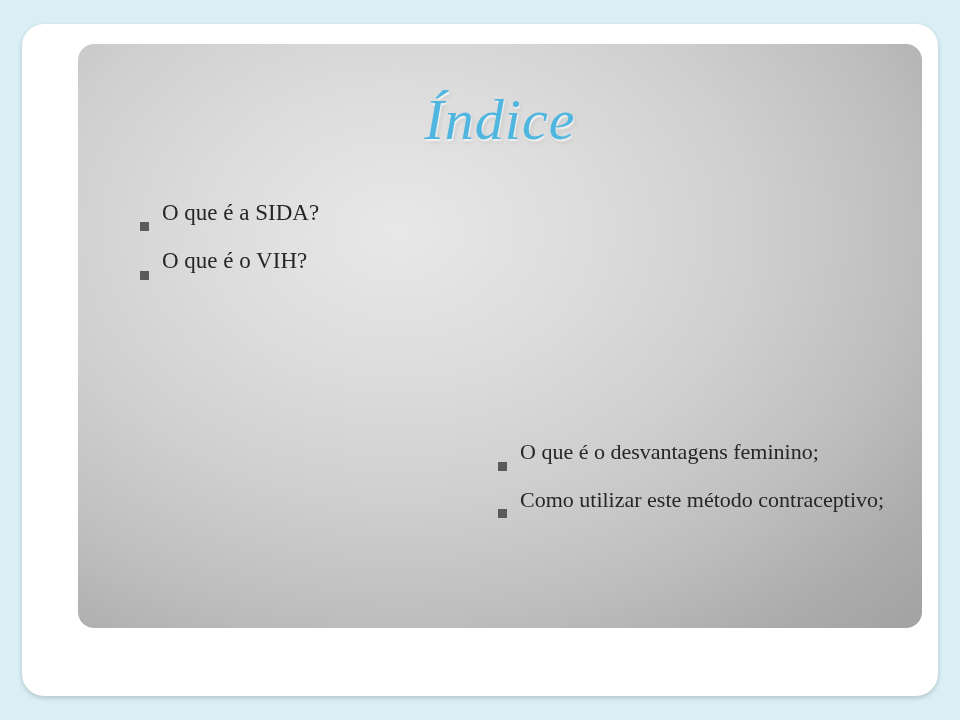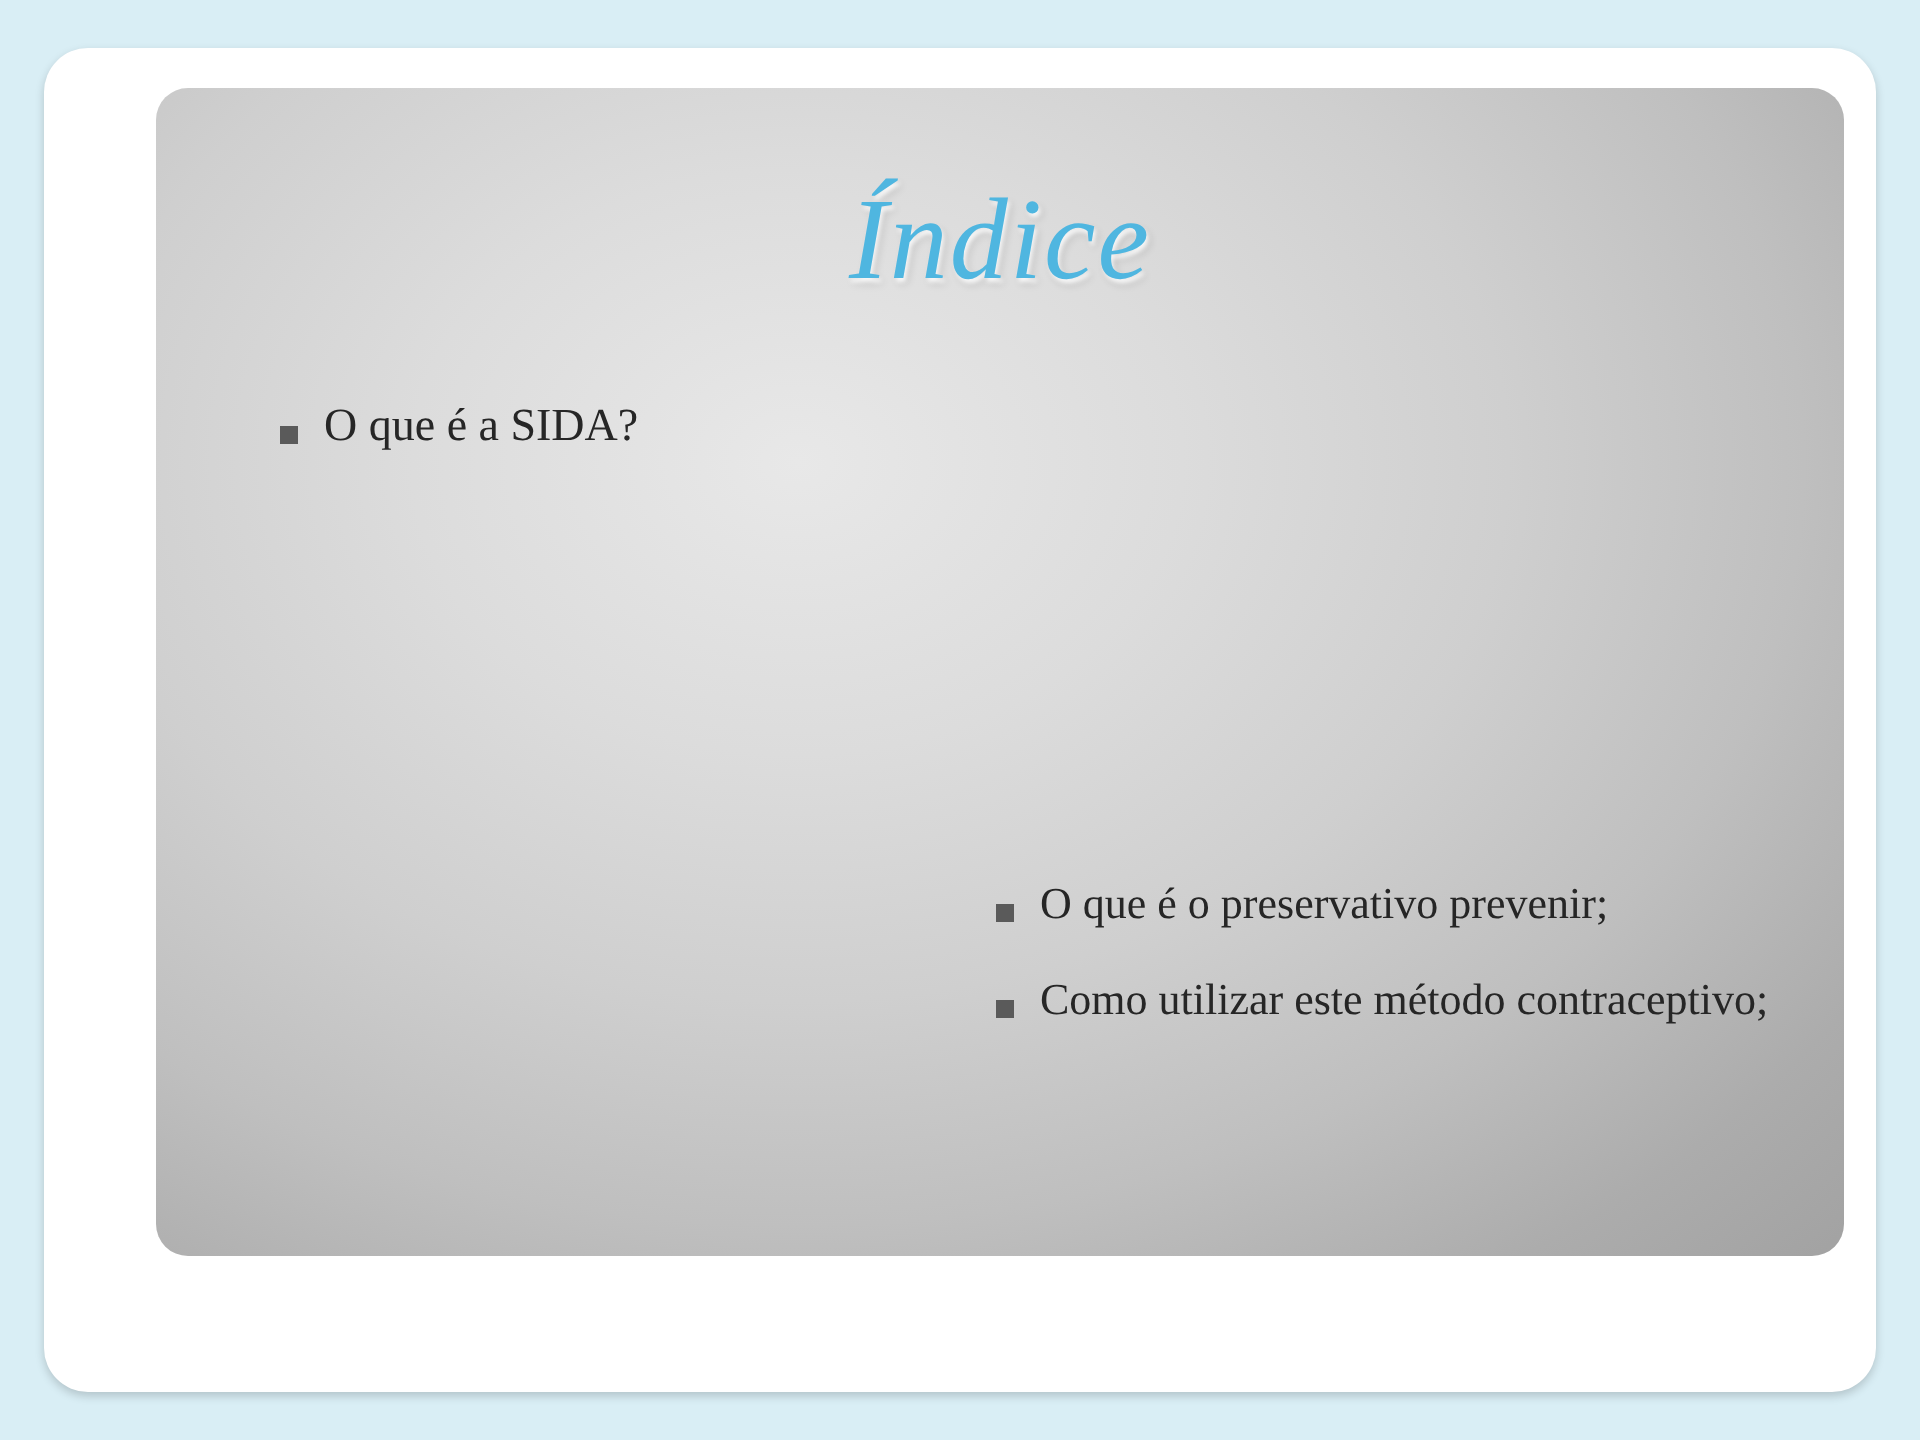--- a/index.html
+++ b/index.html
@@ -62,21 +62,21 @@
 
   .col-right {
     position: absolute;
     left: 420px;
     top: 390px;
     width: 440px;
   }
 
   .bullet-row {
     display: flex;
-    align-items: center;
+    align-items: flex-end;
     margin-bottom: 11px;
   }
 
   .bullet-marker {
     flex: 0 0 auto;
     width: 9px;
     height: 9px;
     background: #5a5a5a;
     margin-top: 10px;
     margin-right: 13px;
@@ -113,26 +113,30 @@
 <div class="slide-outer">
   <div class="slide-inner">
 
     <div class="title">Índice</div>
 
     <div class="col-left">
       <div class="bullet-row">
         <span class="bullet-marker"></span>
         <span class="bullet-text">O que é a SIDA?</span>
       </div>
+      <div class="bullet-row">
+        <span class="bullet-marker"></span>
+        <span class="bullet-text">O que é o VIH?</span>
+      </div>
     </div>
 
     <div class="col-right">
       <div class="bullet-row">
         <span class="bullet-marker"></span>
-        <span class="bullet-text">O que é o preservativo prevenir;</span>
+        <span class="bullet-text">O que é o desvantagens feminino;</span>
       </div>
       <div class="bullet-row">
         <span class="bullet-marker"></span>
         <span class="bullet-text">Como utilizar este método contraceptivo;</span>
       </div>
     </div>
 
   </div>
   <div class="footer-strip"></div>
 </div>

